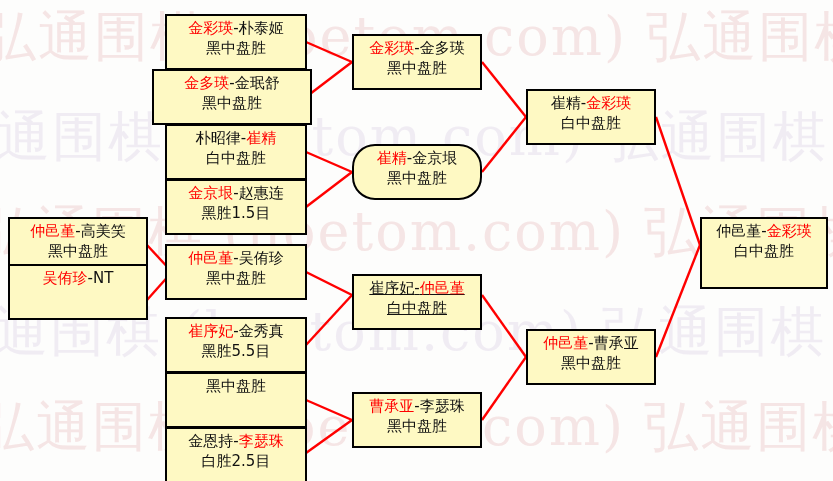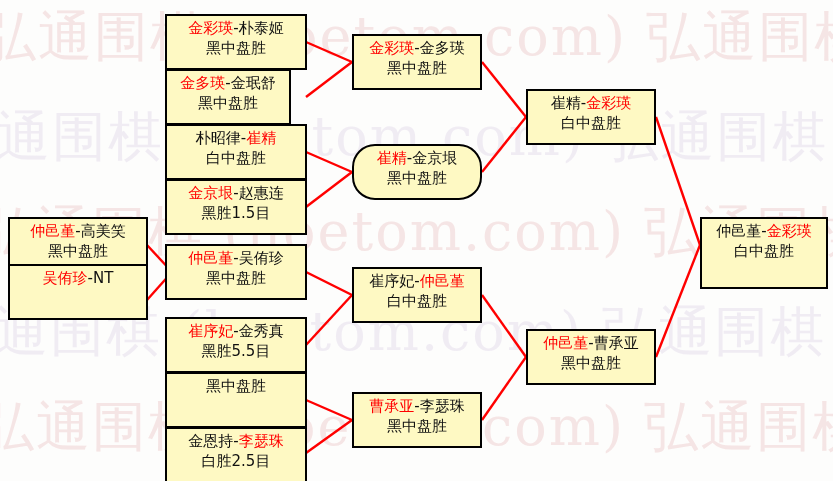--- a/index.html
+++ b/index.html
@@ -88,21 +88,21 @@
       <path d="M656,117 L700,245"></path>
       <path d="M656,357 L700,245"></path>
     </g>
   </svg>
 
   <div class="node" style="left:165px;top:14px;width:142px;height:56px;">
     <span class="ln"><span class="w">金彩瑛</span><span class="sep">-</span><span class="l">朴泰姬</span></span>
     <span class="ln2">黑中盘胜</span>
   </div>
 
-  <div class="node" style="left:165px;top:69px;width:126px;height:56px;">
+  <div class="node" style="left:152px;top:69px;width:160px;height:56px;">
     <span class="ln"><span class="w">金多瑛</span><span class="sep">-</span><span class="l">金珉舒</span></span>
     <span class="ln2">黑中盘胜</span>
   </div>
 
   <div class="node" style="left:165px;top:124px;width:142px;height:56px;">
     <span class="ln"><span class="l">朴昭律</span><span class="sep">-</span><span class="w">崔精</span></span>
     <span class="ln2">白中盘胜</span>
   </div>
 
   <div class="node" style="left:165px;top:179px;width:142px;height:56px;">
@@ -142,21 +142,21 @@
   <div class="node" style="left:352px;top:34px;width:130px;height:56px;">
     <span class="ln"><span class="w">金彩瑛</span><span class="sep">-</span><span class="l">金多瑛</span></span>
     <span class="ln2">黑中盘胜</span>
   </div>
 
   <div class="node" style="left:352px;top:144px;width:130px;height:56px;border-radius:23px;">
     <span class="ln"><span class="w">崔精</span><span class="sep">-</span><span class="l">金京垠</span></span>
     <span class="ln2">黑中盘胜</span>
   </div>
 
-  <div class="node" style="left:352px;top:267px;width:130px;height:56px;">
+  <div class="node" style="left:352px;top:274px;width:130px;height:56px;text-decoration:underline;">
     <span class="ln"><span class="l">崔序妃</span><span class="sep">-</span><span class="w">仲邑堇</span></span>
     <span class="ln2">白中盘胜</span>
   </div>
 
   <div class="node" style="left:352px;top:392px;width:130px;height:56px;">
     <span class="ln"><span class="w">曹承亚</span><span class="sep">-</span><span class="l">李瑟珠</span></span>
     <span class="ln2">黑中盘胜</span>
   </div>
 
   <div class="node" style="left:526px;top:89px;width:130px;height:56px;">

